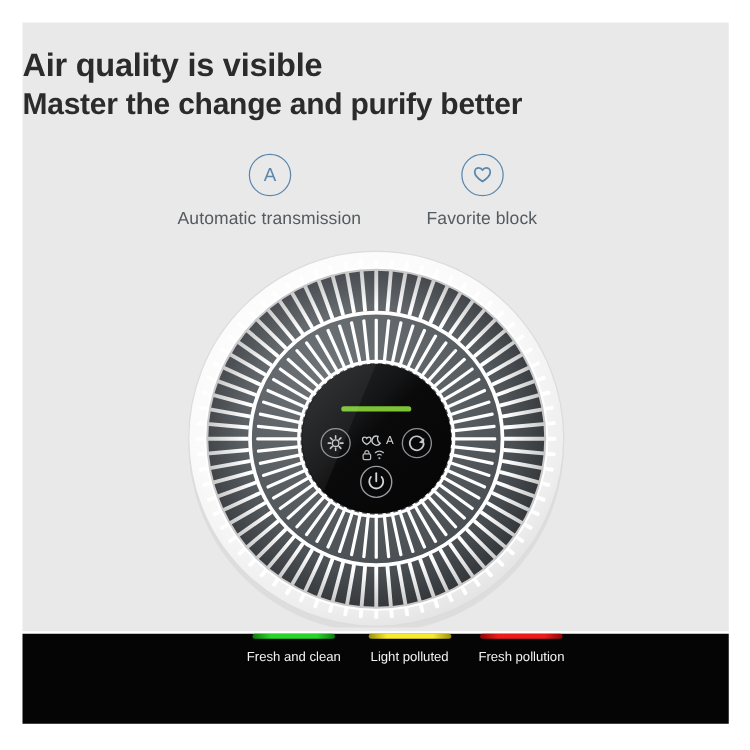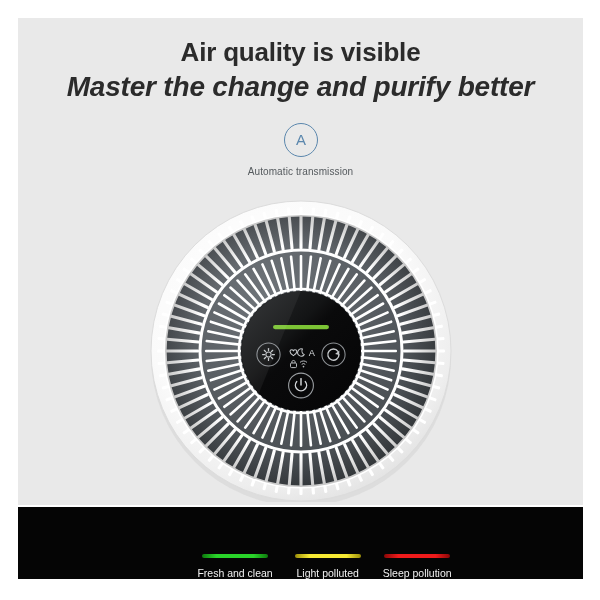--- a/index.html
+++ b/index.html
@@ -32,34 +32,33 @@
     background: #e9e9e9;
     overflow: hidden;
   }
 
   
   .headline {
     position: absolute;
     left: 0;
     top: 18px;
     width: 565px;
-    text-align: center;
+    text-align: left;
     color: #2b2b2b;
     font-weight: bold;
     line-height: 1.26;
     letter-spacing: -0.2px;
   }
   .headline .line1 {
     display: block;
     font-size: 26px;
   }
   .headline .line2 {
     display: block;
-    font-size: 28px;
-    font-style: italic;
+    font-size: 24px;
   }
 
   
   .features {
     position: absolute;
     left: 0;
     top: 105px;
     width: 565px;
     display: flex;
     justify-content: center;
@@ -78,21 +77,21 @@
     border: 1.6px solid #5b87ad;
     border-radius: 50%;
     display: flex;
     align-items: center;
     justify-content: center;
     box-sizing: border-box;
   }
   .feature-ring svg { display: block; }
   .feature-label {
     margin-top: 9px;
-    font-size: 10px;
+    font-size: 14px;
     color: #555a5e;
     white-space: nowrap;
     letter-spacing: 0.1px;
   }
 
   
   .device {
     position: absolute;
     left: 50%;
     top: 182px;
@@ -111,21 +110,21 @@
     height: 72px;
     background: #050505;
   }
   .legend-row {
     position: absolute;
     left: 0;
     top: 0;
     width: 565px;
     height: 72px;
     display: flex;
-    align-items: flex-end;
+    align-items: flex-start;
     justify-content: center;
     gap: 22px;
     padding-left: 70px;
     padding-right: 22px;
     box-sizing: border-box;
     border-radius: 20px;
   }
   .legend-item {
     display: flex;
     flex-direction: column;
@@ -160,20 +159,29 @@
       <div class="feature">
         <span class="feature-ring">
           <svg width="20" height="20" viewBox="0 0 20 20">
             <text x="10" y="15" text-anchor="middle" font-family="Liberation Sans, sans-serif" font-size="15" fill="#5b87ad">A</text>
           </svg>
         </span>
         <span class="feature-label">Automatic transmission</span>
       </div>
 
 
+      <div class="feature">
+        <span class="feature-ring">
+          <svg width="20" height="20" viewBox="0 0 20 20">
+            <path d="M10 15.2 C10 15.2 3.8 11.3 3.8 7.6 C3.8 5.6 5.3 4.3 7.0 4.3 C8.2 4.3 9.4 5.0 10 6.1
+                     C10.6 5.0 11.8 4.3 13.0 4.3 C14.7 4.3 16.2 5.6 16.2 7.6 C16.2 11.3 10 15.2 10 15.2 Z" fill="none" stroke="#5b87ad" stroke-width="1.4" stroke-linejoin="round"></path>
+          </svg>
+        </span>
+        <span class="feature-label">Favorite block</span>
+      </div>
 
     </div>
 
     <div class="device">
       <svg width="302" height="302" viewBox="0 0 302 302" xmlns="http://www.w3.org/2000/svg">
         <defs>
           <radialGradient id="bodyGrad" cx="40%" cy="32%" r="72%">
             <stop offset="0%" stop-color="#ffffff"></stop>
             <stop offset="62%" stop-color="#fafafa"></stop>
             <stop offset="88%" stop-color="#eeeeee"></stop>
@@ -689,19 +697,19 @@
       </div>
 
       <div class="legend-item">
         <span class="legend-bar" style="background:linear-gradient(90deg,#9c8f0a,#f7ea33 22%,#f7ea33 78%,#9c8f0a);"></span>
         <span class="legend-label">Light polluted</span>
       </div>
 
 
       <div class="legend-item">
         <span class="legend-bar" style="background:linear-gradient(90deg,#8a0707,#ef1b1b 22%,#ef1b1b 78%,#8a0707);"></span>
-        <span class="legend-label">Sleep pollution</span>
+        <span class="legend-label">Fresh pollution</span>
       </div>
 
     </div>
   </div>
 
 </div>
 
 </body></html>

